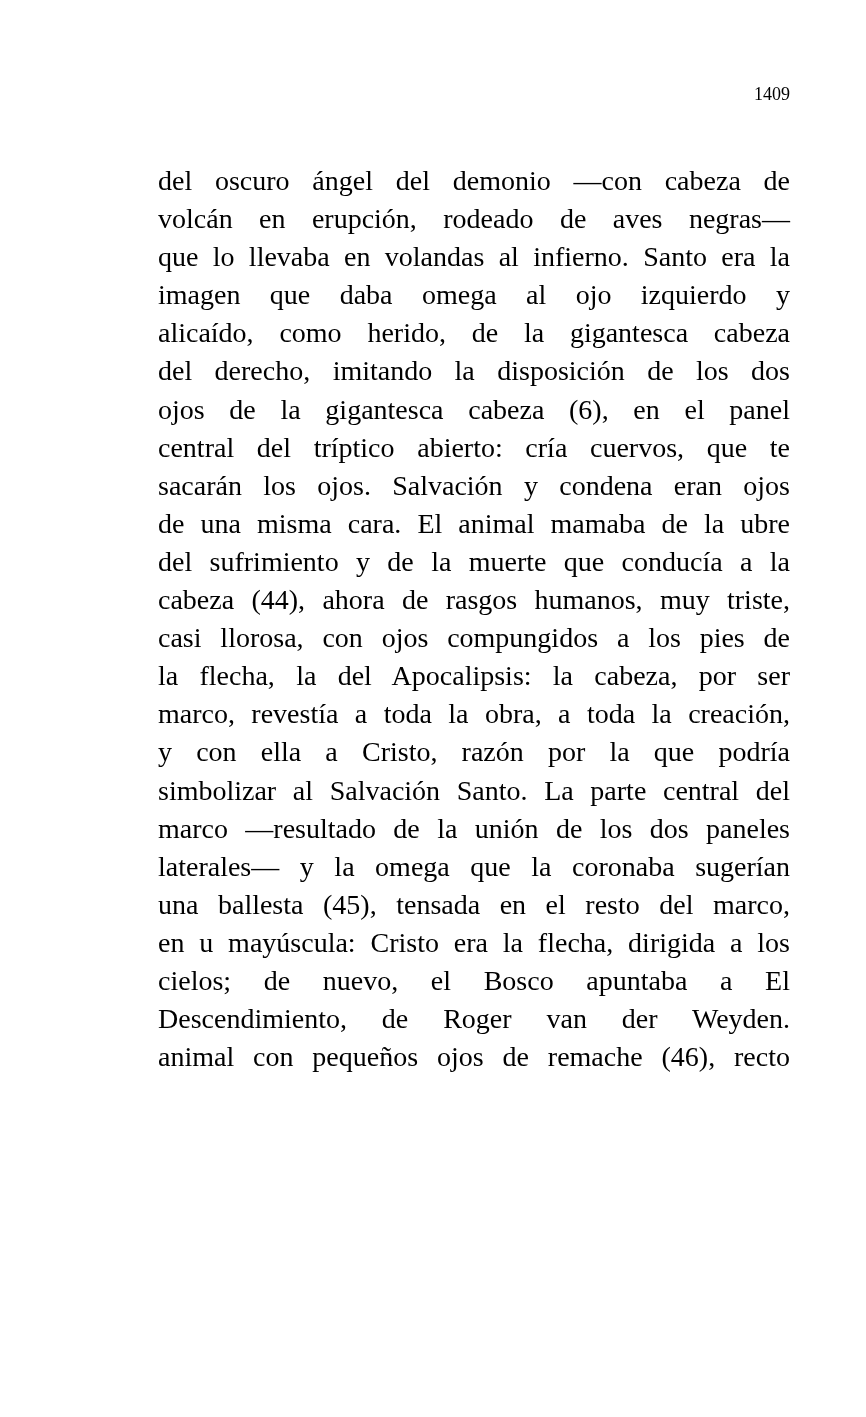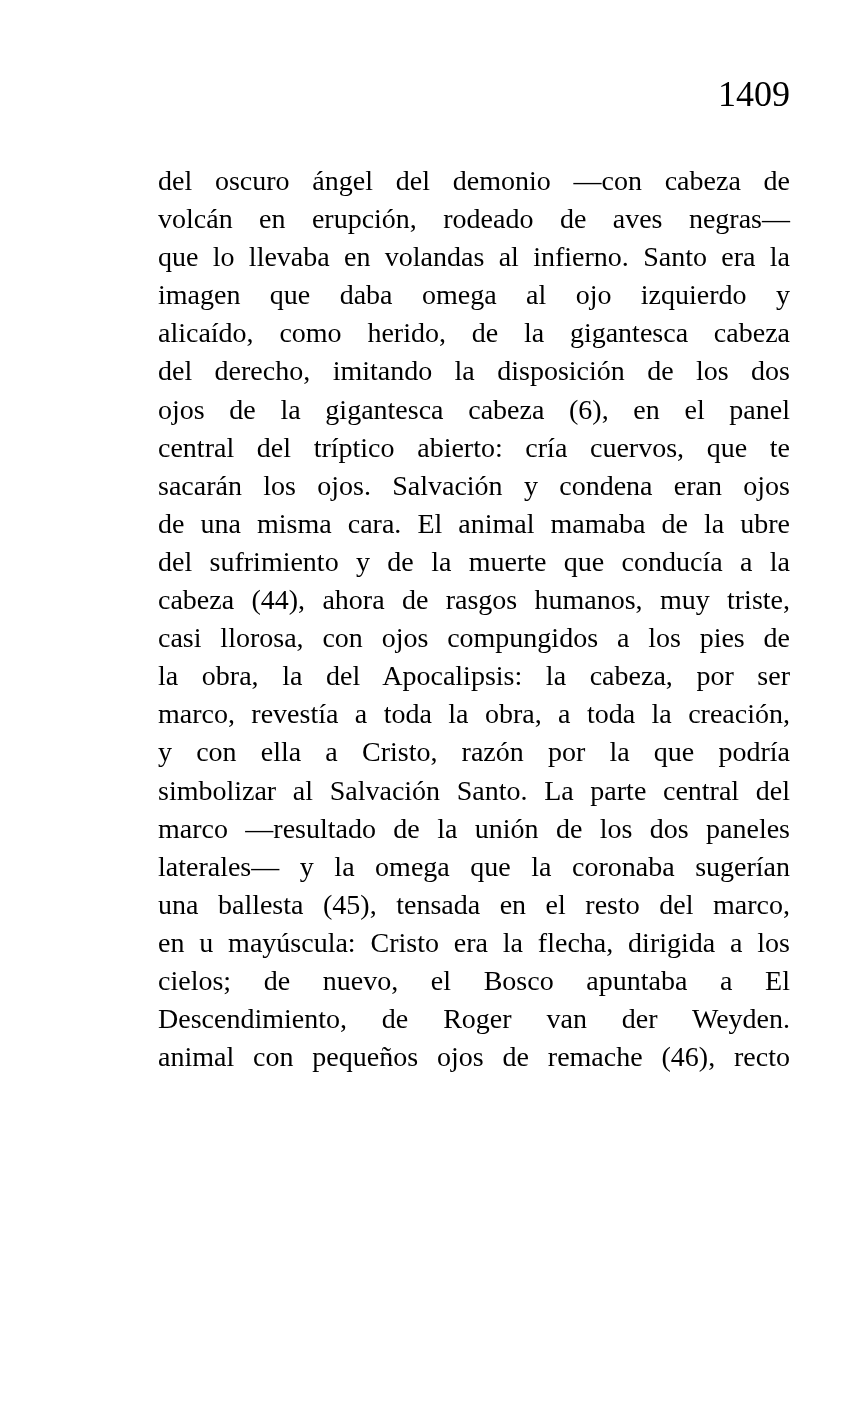--- a/index.html
+++ b/index.html
@@ -10,21 +10,21 @@
     height: 1417px;
     background: #ffffff;
     color: #000000;
     font-family: "Liberation Serif", "DejaVu Serif", serif;
     overflow: hidden;
   }
   .page-number {
     position: absolute;
     top: 75px;
     right: 76px;
-    font-size: 36px;
+    font-size: 18px;
     line-height: 38px;
     text-align: right;
   }
   .text-block {
     position: absolute;
     left: 112px;
     top: 162px;
     width: 678px;
   }
   .line {
@@ -51,21 +51,21 @@
     <div class="line"><span>imagen que daba omega al ojo izquierdo y</span></div>
     <div class="line"><span>alicaído, como herido, de la gigantesca cabeza</span></div>
     <div class="line"><span>del derecho, imitando la disposición de los dos</span></div>
     <div class="line"><span>ojos de la gigantesca cabeza&nbsp;(6), en el panel</span></div>
     <div class="line"><span>central del tríptico abierto: cría cuervos, que te</span></div>
     <div class="line"><span>sacarán los ojos. Salvación y condena eran ojos</span></div>
     <div class="line"><span>de una misma cara. El animal mamaba de la ubre</span></div>
     <div class="line"><span>del sufrimiento y de la muerte que conducía a la</span></div>
     <div class="line"><span>cabeza&nbsp;(44), ahora de rasgos humanos, muy triste,</span></div>
     <div class="line"><span>casi llorosa, con ojos compungidos a los pies de</span></div>
-    <div class="line"><span>la obra, la del Apocalipsis: la cabeza, por ser</span></div>
+    <div class="line"><span>la flecha, la del Apocalipsis: la cabeza, por ser</span></div>
     <div class="line"><span>marco, revestía a toda la obra, a toda la creación,</span></div>
     <div class="line"><span>y con ella a Cristo, razón por la que podría</span></div>
     <div class="line"><span>simbolizar al Salvación Santo. La parte central del</span></div>
     <div class="line"><span>marco —resultado de la unión de los dos paneles</span></div>
     <div class="line"><span>laterales— y la omega que la coronaba sugerían</span></div>
     <div class="line"><span>una ballesta&nbsp;(45), tensada en el resto del marco,</span></div>
     <div class="line"><span>en u mayúscula: Cristo era la flecha, dirigida a los</span></div>
     <div class="line"><span>cielos; de nuevo, el Bosco apuntaba a </span><span class="em">El</span></div>
     <div class="line"><span class="em">Descendimiento</span><span>, de Roger van der Weyden.</span></div>
     <div class="line"><span>animal con pequeños ojos de remache&nbsp;(46), recto</span></div>

